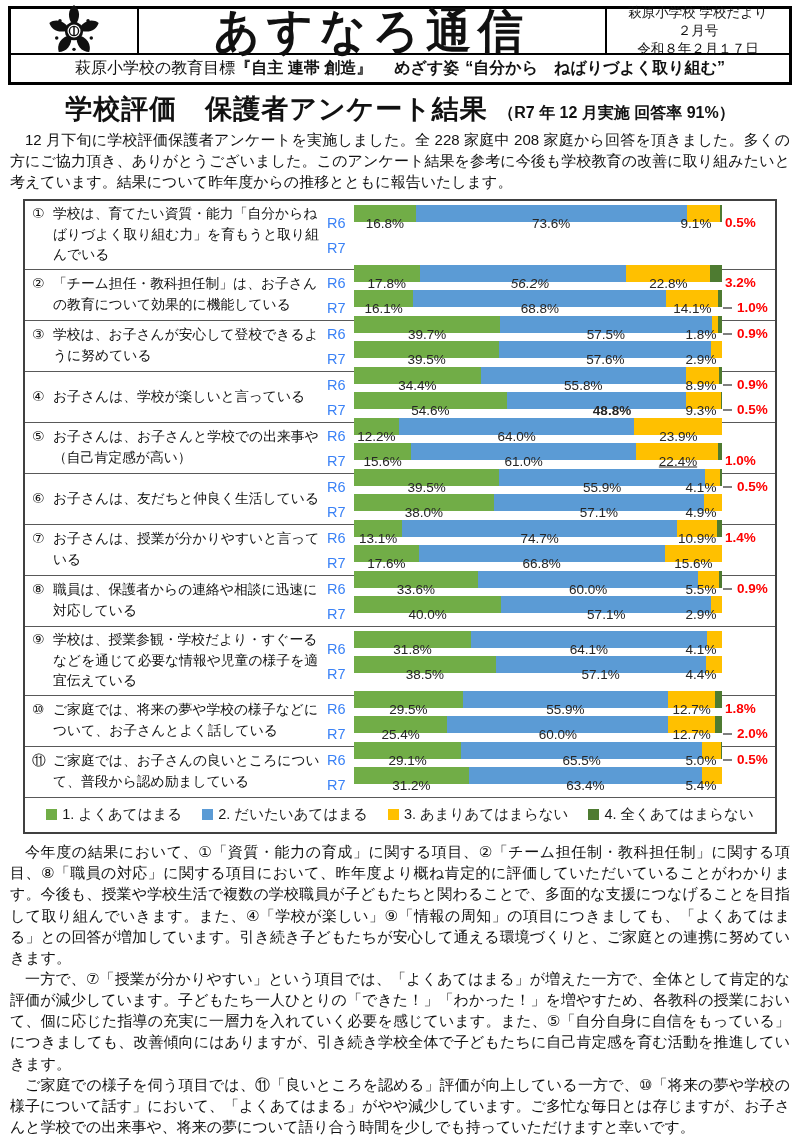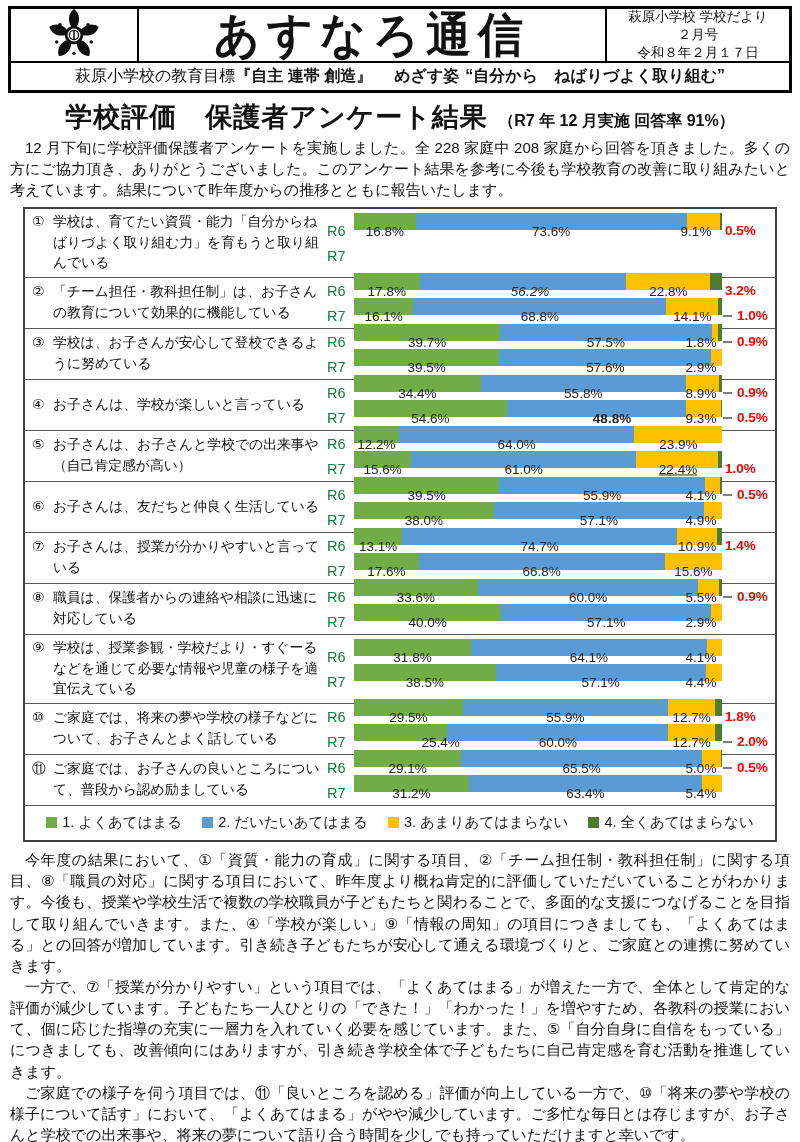--- a/index.html
+++ b/index.html
@@ -1,21 +1,21 @@
 <!DOCTYPE html>
 <html lang="ja"><head>
 <meta charset="utf-8">
 <style>
   html,body{margin:0;padding:0;background:#fff;}
   body{font-family:"Liberation Sans","DejaVu Sans",sans-serif;color:#111;}
   .page{position:relative;width:800px;height:1142px;overflow:hidden;background:#fff;box-sizing:border-box;padding:6px 8px 0;}
 
   
   .masthead{border:3px solid #000;}
-  .mast-top{display:flex;height:52px;}
+  .mast-top{display:flex;height:44px;}
   .emblem-cell{width:126px;display:flex;align-items:center;justify-content:center;border-right:2px solid #000;}
   .title-cell{flex:1;display:flex;align-items:center;justify-content:center;border-right:2px solid #000;}
   .mast-title{font-family:"Liberation Serif","DejaVu Serif",serif;font-weight:700;font-size:45px;letter-spacing:7px;line-height:1;transform:scaleY(1.05);}
   .info-cell{width:182px;display:flex;flex-direction:column;align-items:center;justify-content:center;font-size:13.5px;line-height:1.35;font-weight:500;}
   .mast-goal{border-top:2px solid #000;height:27px;display:flex;align-items:center;justify-content:center;font-size:16px;}
   .mast-goal .g-prefix{font-weight:500;}
   .mast-goal .g-bold{font-weight:700;}
   .mast-goal .g-gap{display:inline-block;width:22px;}
   .mast-goal .g-gap2{display:inline-block;width:6px;}
 
@@ -26,21 +26,21 @@
   .intro{font-size:15px;line-height:1.4;margin:4px 2px 0;text-align:justify;}
 
   
   .chart-box{margin:7px 15px 0;border:2px solid #404040;}
   .chart-group{display:flex;align-items:center;border-bottom:1px solid #595959;padding:3px 0;}
   .chart-group:last-of-type{border-bottom:1px solid #595959;}
   .q-cell{width:302px;padding:0 2px 0 7px;font-size:13.8px;line-height:1.5;display:flex;box-sizing:border-box;}
   .q-num{width:21px;flex:0 0 21px;}
   .bars-cell{flex:1;display:flex;flex-direction:column;gap:6px;}
   .bar-line{display:flex;align-items:center;height:19px;}
-  .year-label{width:27px;font-size:14.5px;color:#15803d;flex:0 0 27px;}
+  .year-label{width:27px;font-size:14.5px;color:#3b82f6;flex:0 0 27px;}
   .track{position:relative;width:368px;height:35px;flex:0 0 368px;}
   .seg{position:absolute;top:0;height:17px;}
   .seg-label{position:absolute;top:50%;transform:translate(-50%,-50%);font-size:13.5px;color:#262626;white-space:nowrap;}
   .leader{display:inline-block;width:9px;height:2px;background:#7f7f7f;margin:0 2px 0 1px;}
   .red-label{font-size:13.5px;font-weight:600;color:#ff0000;white-space:nowrap;margin-left:3px;}
   .legend-row{display:flex;justify-content:center;align-items:center;gap:20px;padding:7px 0 8px;font-size:14.5px;color:#1a1a1a;}
   .legend-item{display:flex;align-items:center;gap:5px;}
   .lg-sq{width:11px;height:11px;display:inline-block;}
 
   
@@ -408,21 +408,21 @@
                 <div class="seg" style="left: 314.272px; width: 46.736px; background: rgb(255, 192, 0);"></div>
                 <div class="seg-label" style="left: 337.64px;">12.7%</div>
                 <div class="seg" style="left: 361.008px; width: 6.624px; background: rgb(78, 123, 49);"></div>
               </div>
               <span class="red-label" style="color: rgb(255, 0, 0);">1.8%</span>
             </div>
             <div class="bar-line">
               <span class="year-label">R7</span>
               <div class="track">
                 <div class="seg" style="left: 0px; width: 93.472px; background: rgb(113, 173, 71);"></div>
-                <div class="seg-label" style="left: 46.736px; margin-left: 40px;">25.4%</div>
+                <div class="seg-label" style="left: 46.736px;">25.4%</div>
                 <div class="seg" style="left: 93.472px; width: 220.8px; background: rgb(91, 155, 213);"></div>
                 <div class="seg-label" style="left: 203.872px;">60.0%</div>
                 <div class="seg" style="left: 314.272px; width: 46.736px; background: rgb(255, 192, 0);"></div>
                 <div class="seg-label" style="left: 337.64px;">12.7%</div>
                 <div class="seg" style="left: 361.008px; width: 7.36px; background: rgb(78, 123, 49);"></div>
               </div>
               <span class="leader"></span>
               <span class="red-label" style="color: rgb(255, 0, 0);">2.0%</span>
             </div>
           </div>

